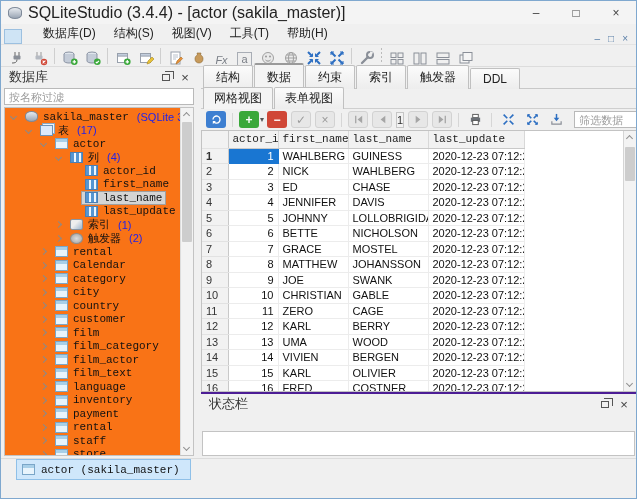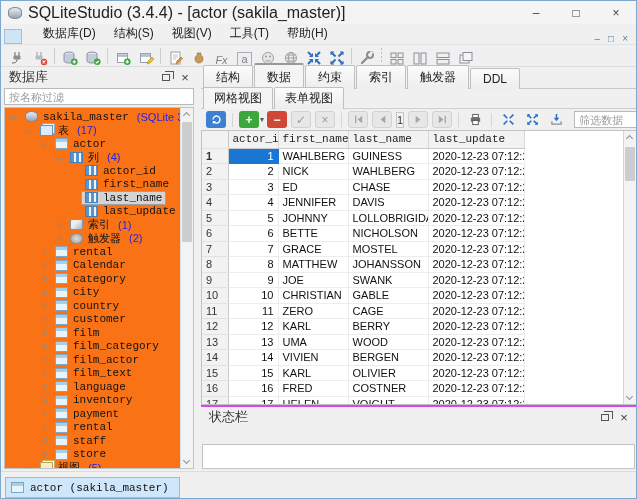--- a/index.html
+++ b/index.html
@@ -113,25 +113,25 @@
   table.grid thead th { font-family:"Liberation Mono","DejaVu Sans Mono",monospace; font-weight:normal;
       text-align:left; background:#f2f2f2; border-right:1px solid #d8d8d8; border-bottom:1px solid #c9c9c9; height:17px; color:#222; }
   table.grid td { border-right:1px solid #ececec; border-bottom:1px solid #ececec; color:#111; }
   table.grid td.num { text-align:right; }
   table.grid th.rowhdr { background:#f2f2f2; border-right:1px solid #c9c9c9; border-bottom:1px solid #e2e2e2;
       font-family:"Liberation Sans",sans-serif; font-weight:normal; text-align:left; color:#333; }
   table.grid tr.current th.rowhdr { font-weight:bold; }
   table.grid td.sel { background:#1976d2; color:#fff; border-color:#1976d2; }
 
   
-  .status-dock { height:66px; flex:none; display:flex; flex-direction:column; background:#f0f0f0; border-top:2px solid #d946ef;gap:17px; }
+  .status-dock { height:66px; flex:none; display:flex; flex-direction:column; background:#f0f0f0; border-top:2px solid #4c1d95;gap:17px; }
   .status-content { flex:1; background:#fff; border:1px solid #c3c3c3; margin:0 1px 2px 1px; }
 
   
-  .bottom-bar { height:27px; flex:none; background:#f0f0f0; border-top:1px solid #dcdcdc; display:flex; align-items:flex-end; padding-left:4px; }
+  .bottom-bar { height:40px; flex:none; background:#f0f0f0; border-top:1px solid #dcdcdc; display:flex; align-items:flex-start; padding-left:15px; }
   .winlist-item { display:flex; align-items:center; height:21px; padding:0 10px 0 5px; background:#cfe7fb;
                   border:1px solid #8fc0e8; }
   .winlist-item .ticon { margin-right:6px; }
   .winlist-label { font-family:"Liberation Mono","DejaVu Sans Mono",monospace; font-size:11px; color:#111; }
 </style>
 </head>
 <body>
 
 <div class="window">
 

